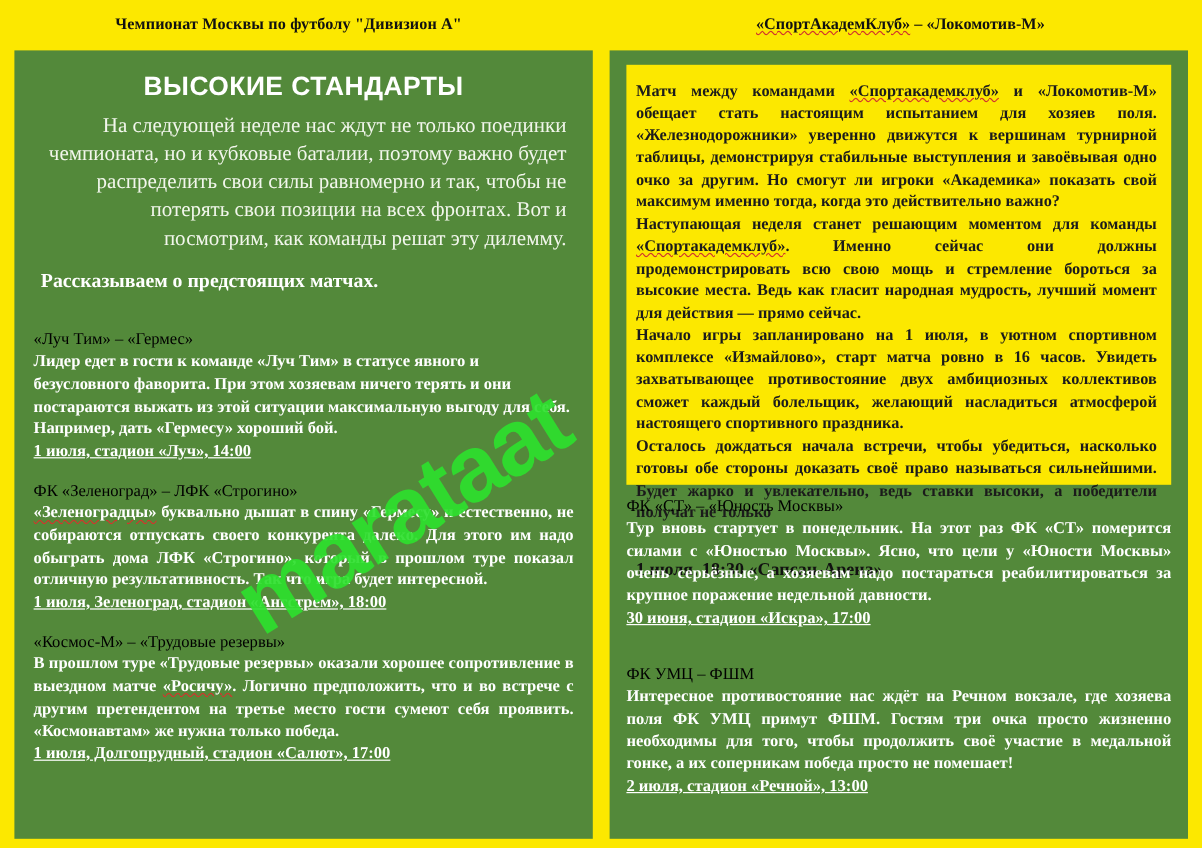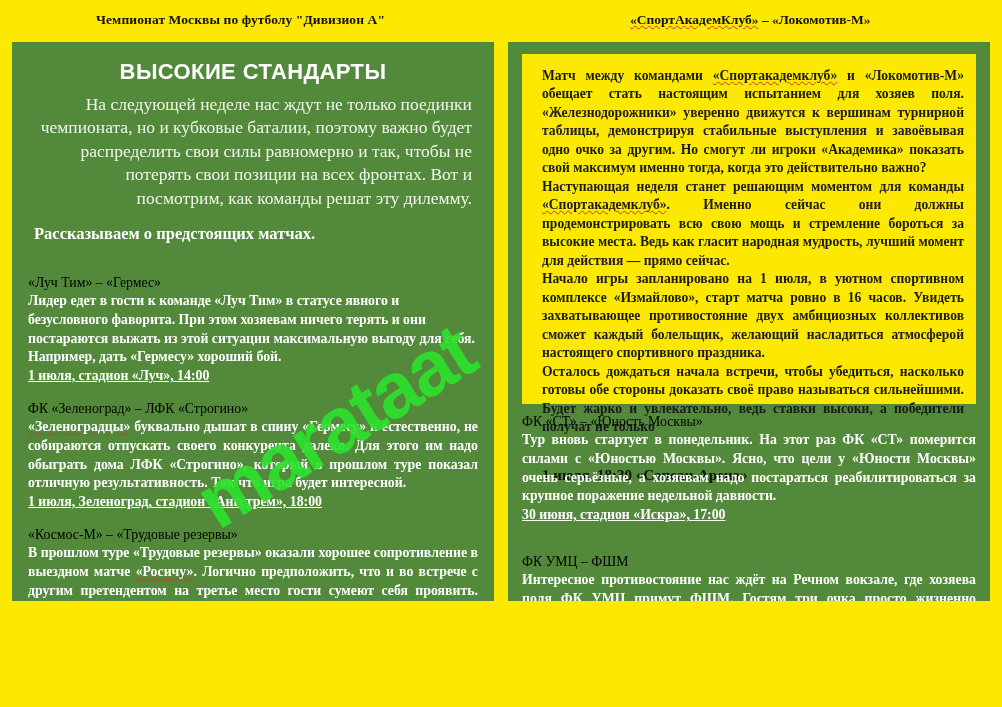--- a/index.html
+++ b/index.html
@@ -58,21 +58,21 @@
     text-decoration-color: #D2352C;
     text-decoration-thickness: 1px;
     text-underline-offset: 1px;
   }
 
   
   .col {
     position: absolute;
     top: 42px;
     width: 482px;
-    height: 559px;
+    height: 657px;
     background: #53893A;
     box-sizing: border-box;
     overflow: hidden;
   }
   .col-left  { left: 12px; }
   .col-right { left: 508px; }
 
   
   .lead-title {
     margin: 17px 16px 0 16px;
@@ -134,21 +134,21 @@
 
   
   .panel {
     position: absolute;
     left: 14px;
     top: 12px;
     width: 454px;
     height: 350px;
     background: #FCE800;
     box-sizing: border-box;
-    padding: 13px 12px 8px 20px;
+    padding: 13px 12px 8px 8px;
   }
   .panel p {
     margin: 0;
     font-family: "Liberation Serif", serif;
     font-weight: bold;
     font-size: 13.6px;
     line-height: 1.36;
     color: #1b1b1b;
     text-align: justify;
   }

